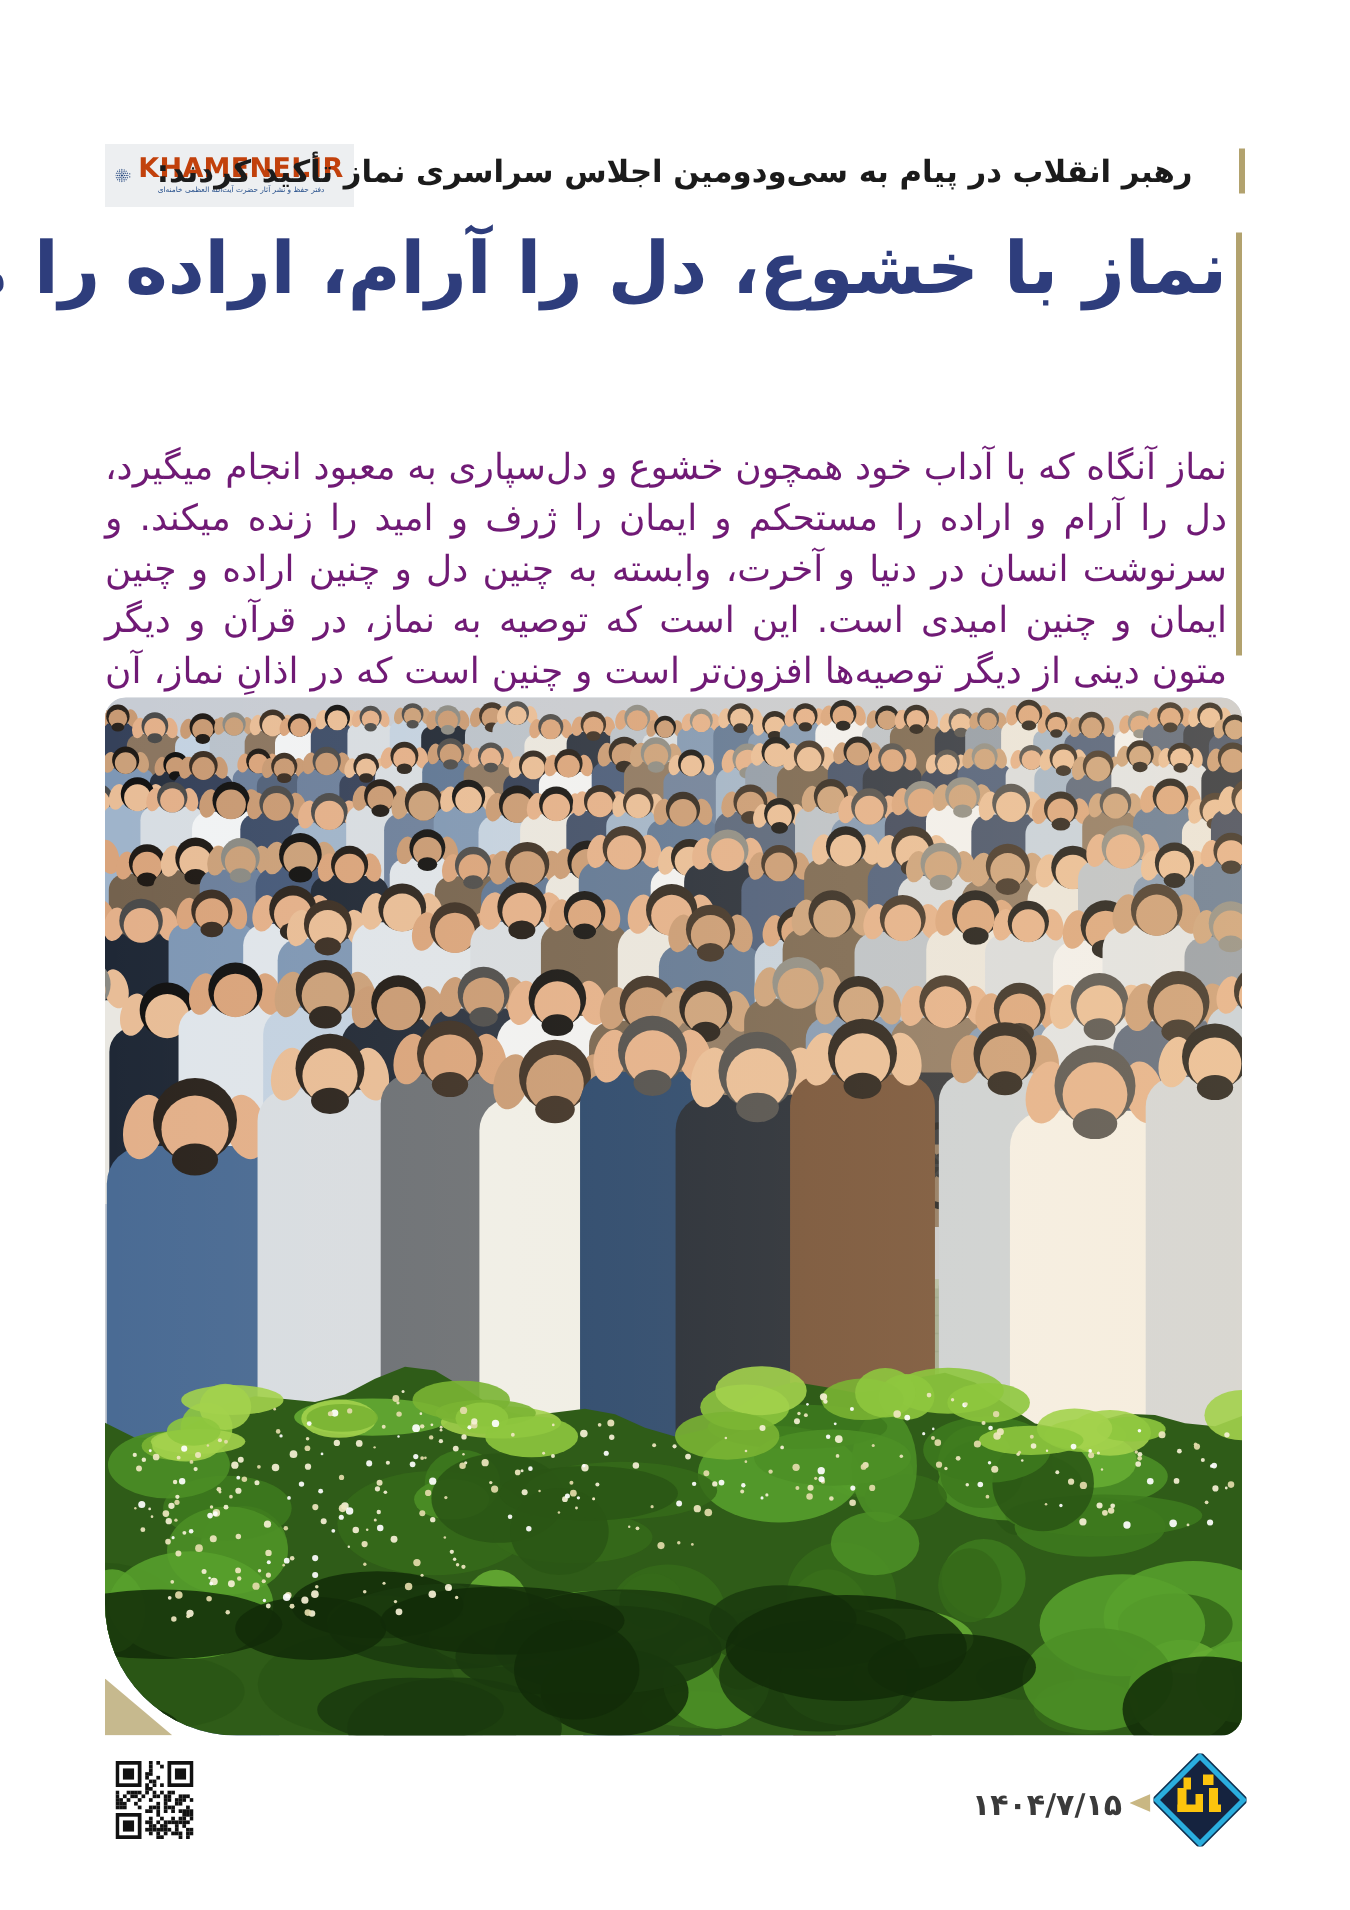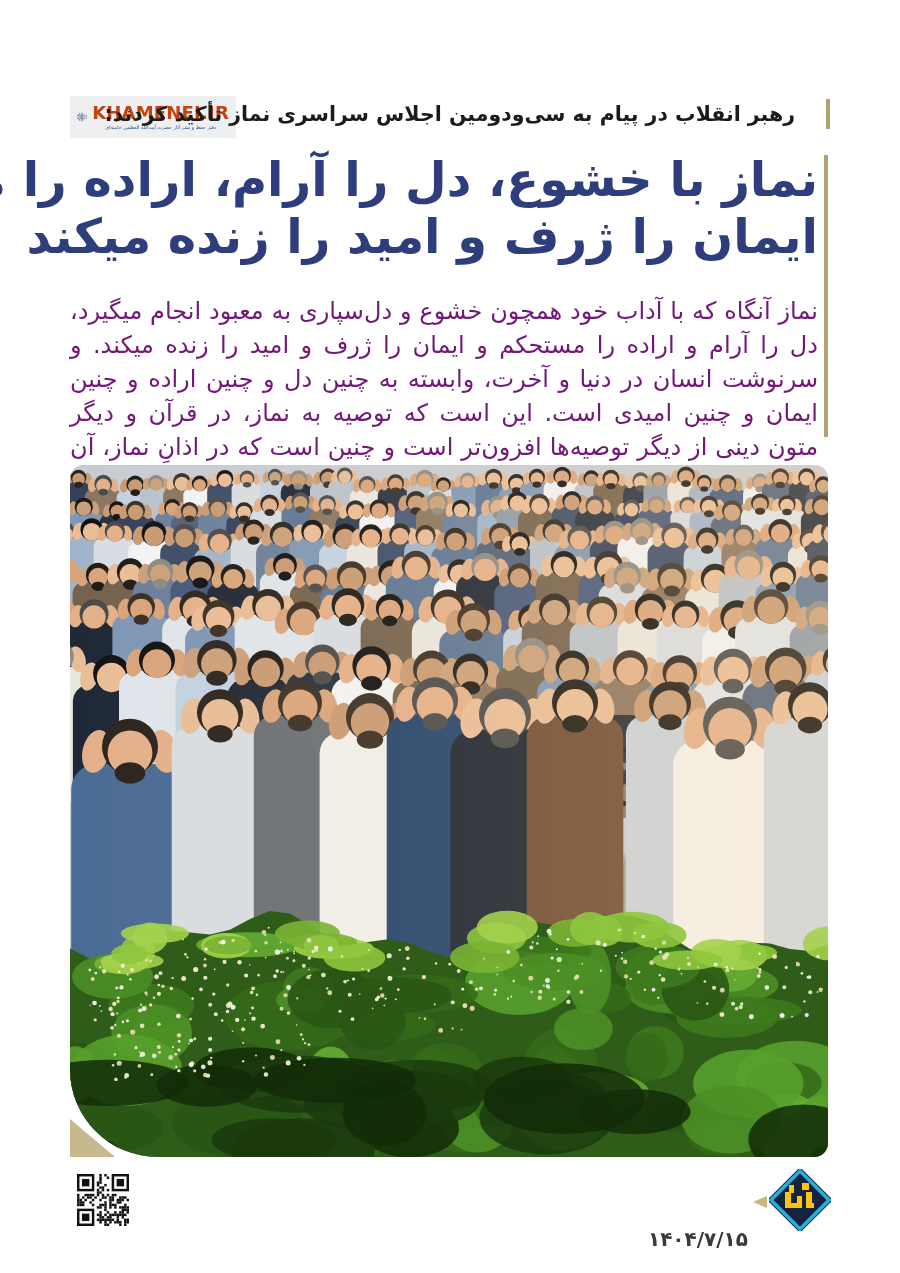--- a/index.html
+++ b/index.html
@@ -52,21 +52,21 @@
     left:70px;top:1119px;width:45px;height:38px;background:#c6b98e;
     clip-path:polygon(0 0,0 100%,100% 100%);
   }
 
   
   .qr{left:77px;top:1174px;width:52px;height:52px;}
 
   
   .footer-date{
     left:620px;top:1191px;width:128px;direction:rtl;text-align:right;
-    font-size:20px;font-weight:bold;color:#3a3a3a;margin-top:36px;
+    font-size:20px;font-weight:bold;color:#3a3a3a;
   }
   .date-marker{
     left:753px;top:1196px;width:14px;height:12px;background:#c9b783;
     clip-path:polygon(0 50%,100% 0,100% 100%);
   }
   .diamond-logo{left:769px;top:1169px;width:62px;height:62px;}
 </style>
 </head>
 <body>
 
@@ -116,21 +116,20 @@
     <span class="logo-word">KHAMENEI.IR</span>
     <span class="logo-sub">دفتر حفظ و نشر آثار حضرت آیت‌الله العظمی خامنه‌ای</span>
   </div>
 </div>
 
 <div class="abs kicker">رهبر انقلاب در پیام به سی‌ودومین اجلاس سراسری نماز تأکید کردند:</div>
 
 <div class="abs head-bar"></div>
 <div class="abs headline">
   <div>نماز با خشوع، دل را آرام، اراده را مستحکم</div>
-  <div>ایمان را ژرف و امید را زنده میکند</div>
 </div>
 
 <div class="abs lead">نماز آنگاه که با آداب خود همچون خشوع و دل‌سپاری به معبود انجام میگیرد، دل را آرام و اراده را مستحکم و ایمان را ژرف و امید را زنده میکند. و سرنوشت انسان در دنیا و آخرت، وابسته به چنین دل و چنین اراده و چنین ایمان و چنین امیدی است. این است که توصیه به نماز، در قرآن و دیگر متون دینی از دیگر توصیه‌ها افزون‌تر است و چنین است که در اذانِ نماز، آن را از همه‌ی کارها بهتر اعلام میکنند.</div>
 
 <div class="abs photo">
   <svg id="photo-svg" width="758" height="692" viewBox="0 0 758 692">
       <rect x="0" y="0" width="758" height="692" fill="#c7ccd4"></rect>
       <rect x="-27.9750559189427" y="20.705198934443857" width="37.925493997337995" height="72.2390361854057" rx="8.126891570858142" fill="#51617a"></rect>
       <ellipse cx="-19.848164348084556" cy="16.641753149014786" rx="4.334342171124342" ry="7.043306028077056" fill="#c89a74" transform="rotate(14 -19.848164348084556 16.190259172856)"></ellipse>
       <ellipse cx="1.8235465075371522" cy="16.641753149014786" rx="4.334342171124342" ry="7.043306028077056" fill="#c89a74" transform="rotate(-14 1.8235465075371522 16.190259172856)"></ellipse>

